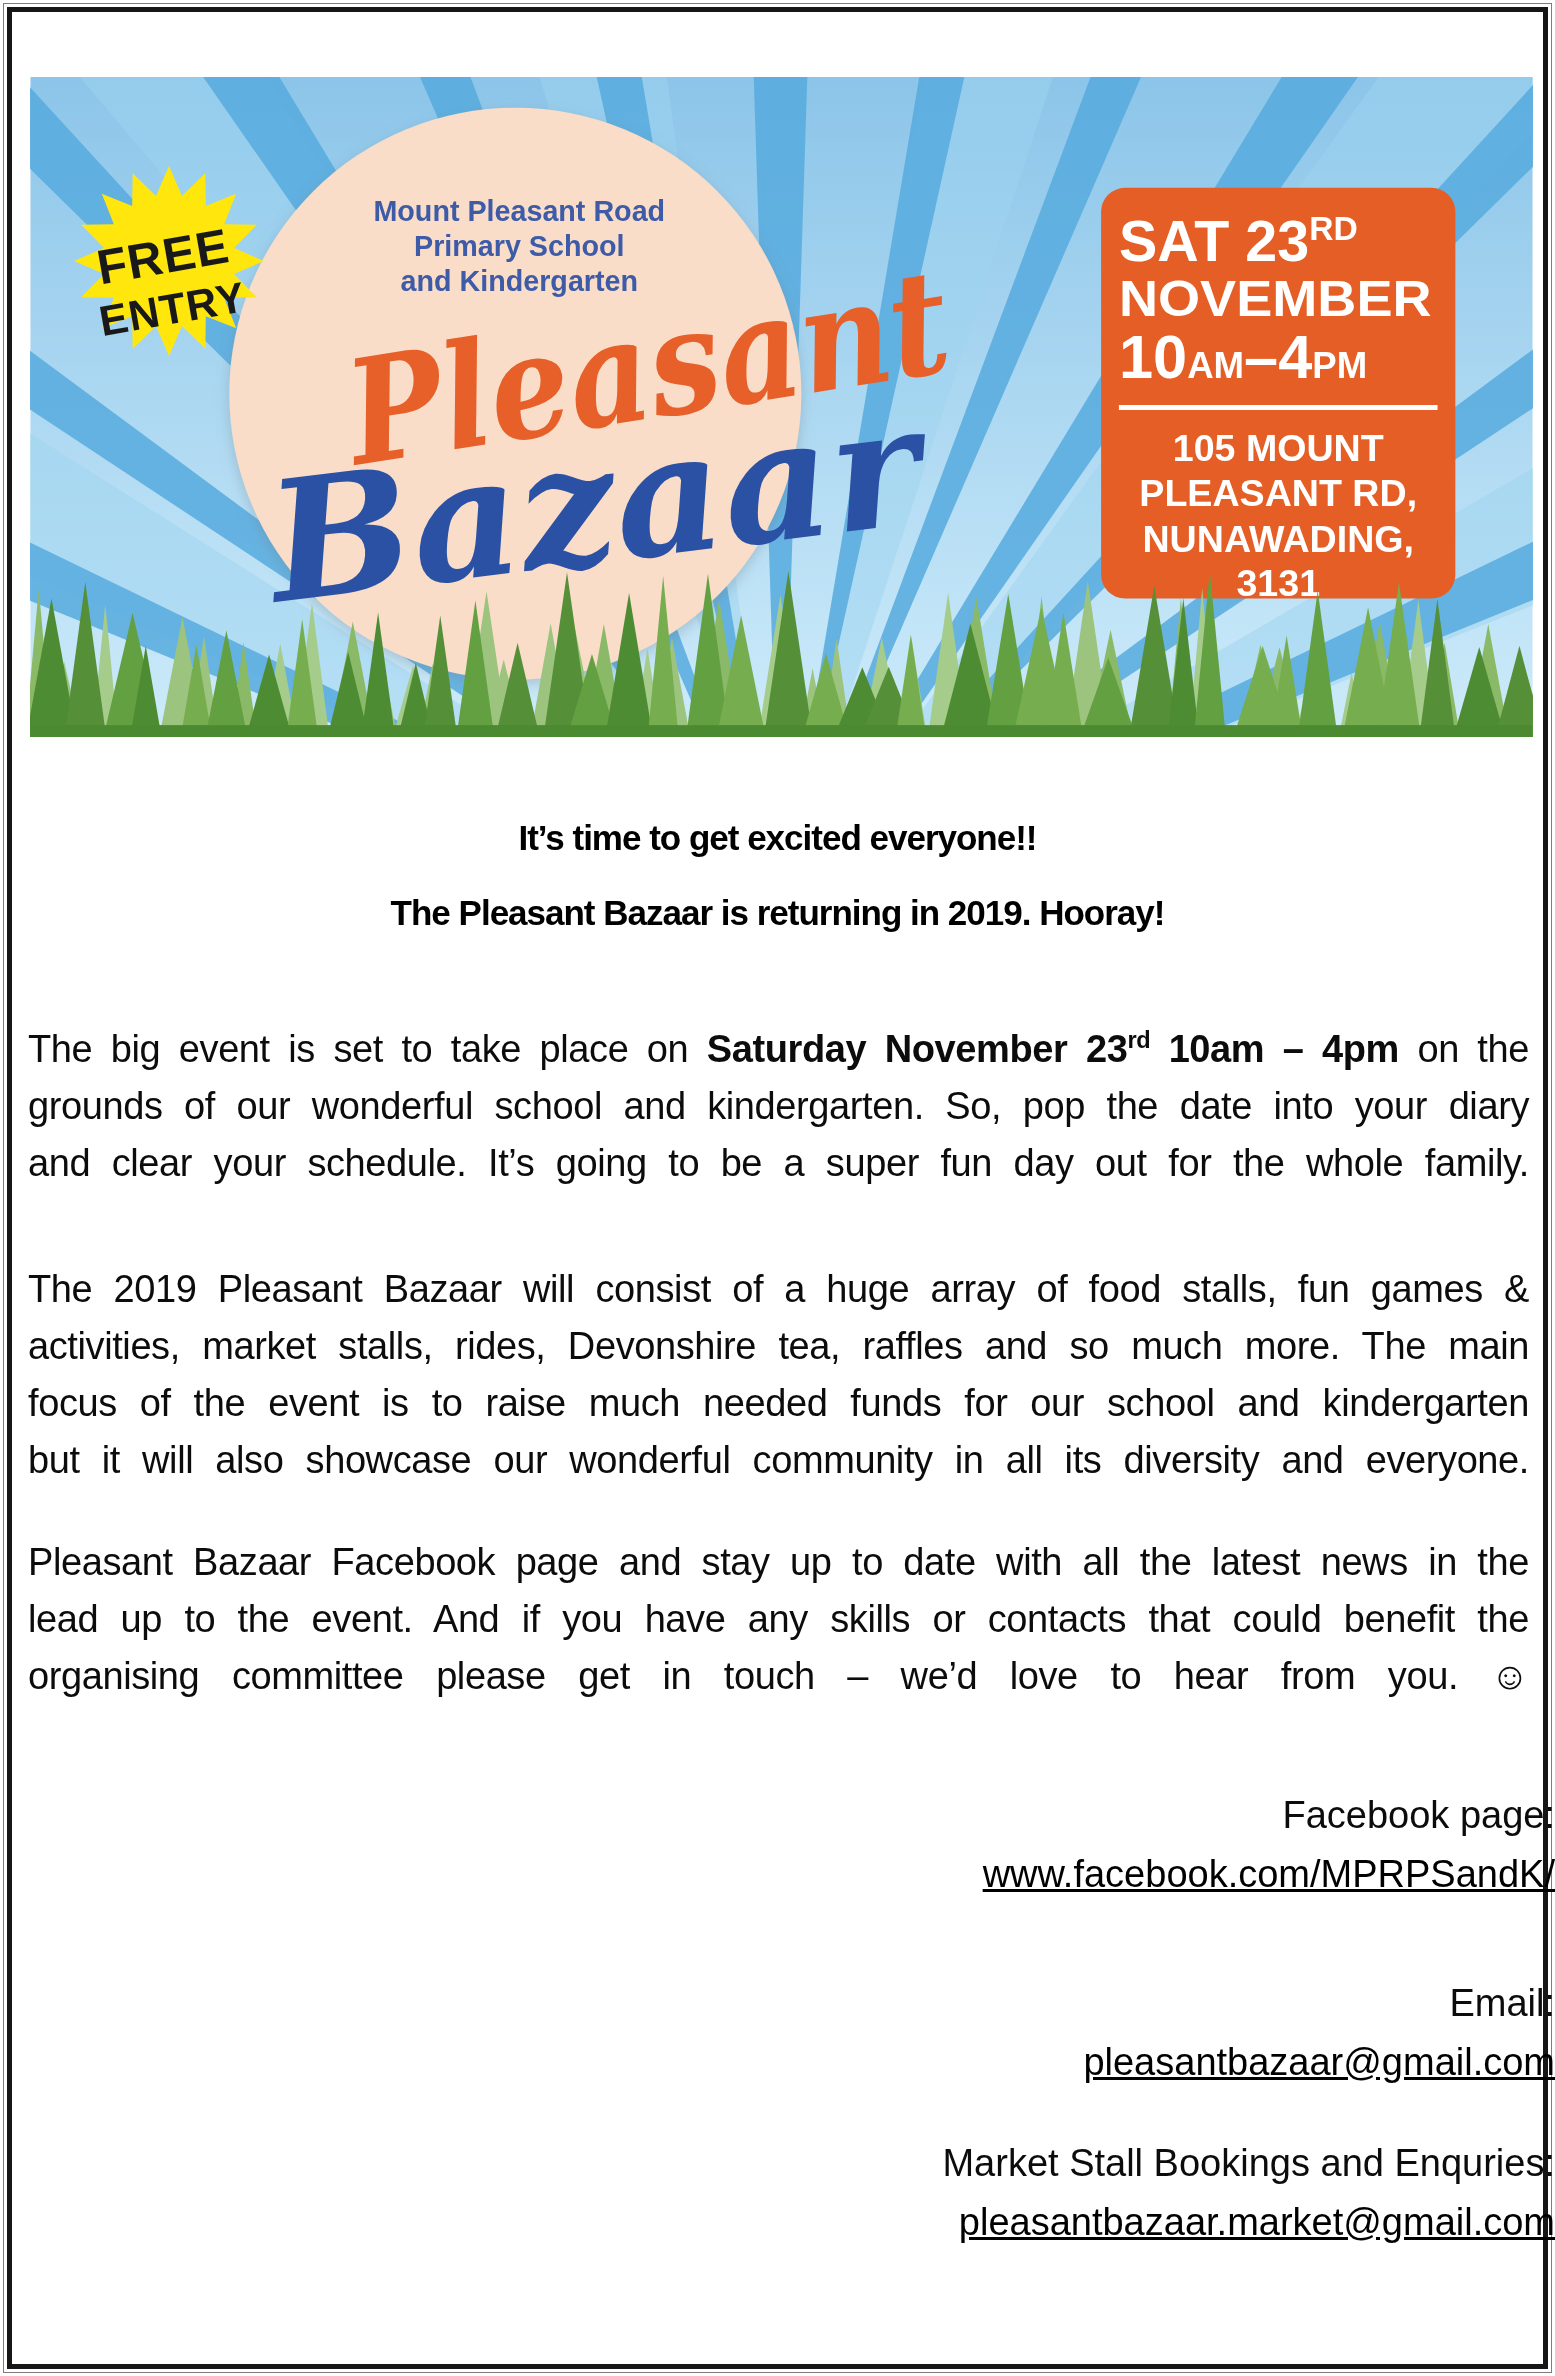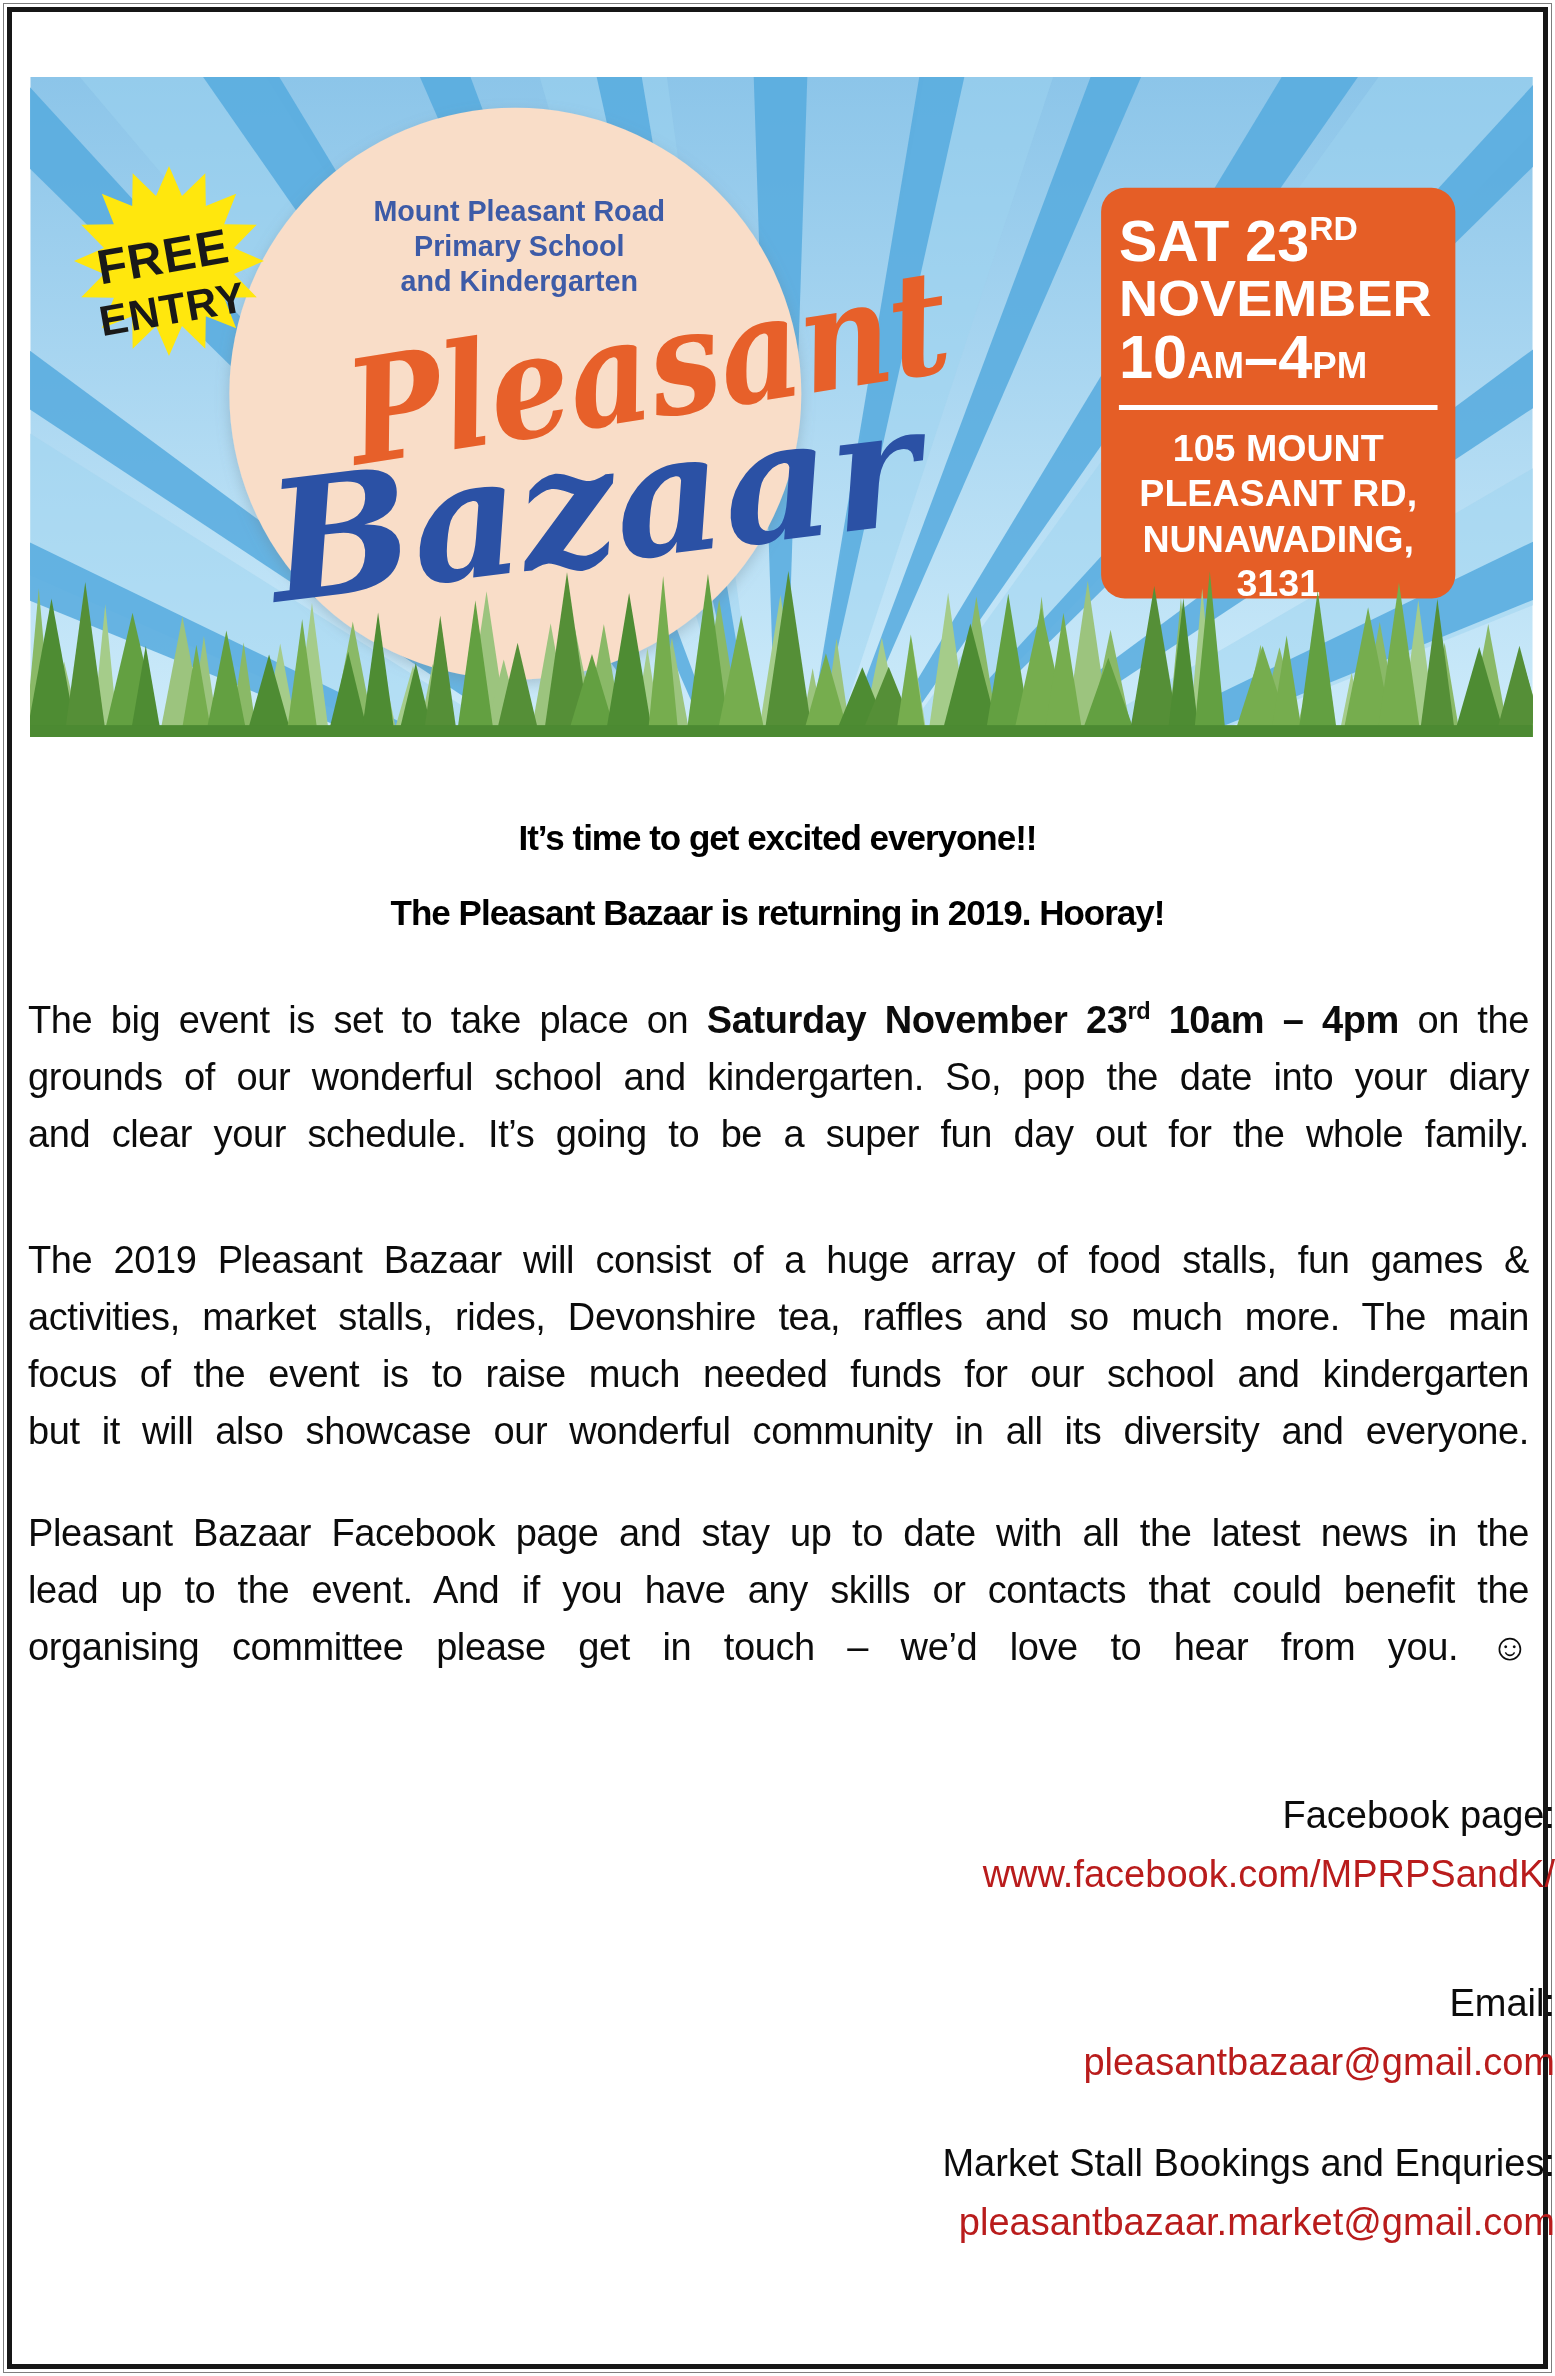--- a/index.html
+++ b/index.html
@@ -13,35 +13,35 @@
     pointer-events:none;
   }
   .banner{position:absolute;left:30px;top:77px;width:1503px;height:660px;}
   .banner svg{display:block;width:100%;height:100%;}
   .headline{
     position:absolute;top:800px;left:0;width:100%;text-align:center;
     font-weight:bold;font-size:35px;line-height:75px;letter-spacing:-1px;color:#000;
   }
   .para{
     position:absolute;left:28px;right:26px;
-    font-size:38px;line-height:57px;letter-spacing:-0.4px;color:#0c0c0c;
+    font-size:38px;line-height:57px;letter-spacing:-0.4px;color:#0c0c0c;margin-top:29px;
   }
   .jline{text-align:justify;text-align-last:justify;}
   .jline-last{text-align:left;}
   #para1{top:992px;}
   #para2{top:1232px;}
   #para3{top:1505px;}
   .contact{
     position:absolute;left:0;width:100%;text-align:right;
     font-size:38px;line-height:59px;color:#0c0c0c;
   }
   #fb-block{top:1786px;}
   #email-block{top:1974px;}
   #market-block{top:2134px;}
-  .link{color:#b91c1c;cursor:pointer;}
+  .link{color:#000000;text-decoration:underline;cursor:pointer;}
   sup{font-size:62%;line-height:0;}
   .b{font-weight:bold;}
 </style>
 </head>
 <body>
 
 <div class="frame"></div>
 
 <div class="banner">
   <svg viewBox="0 0 1518 667" xmlns="http://www.w3.org/2000/svg">

